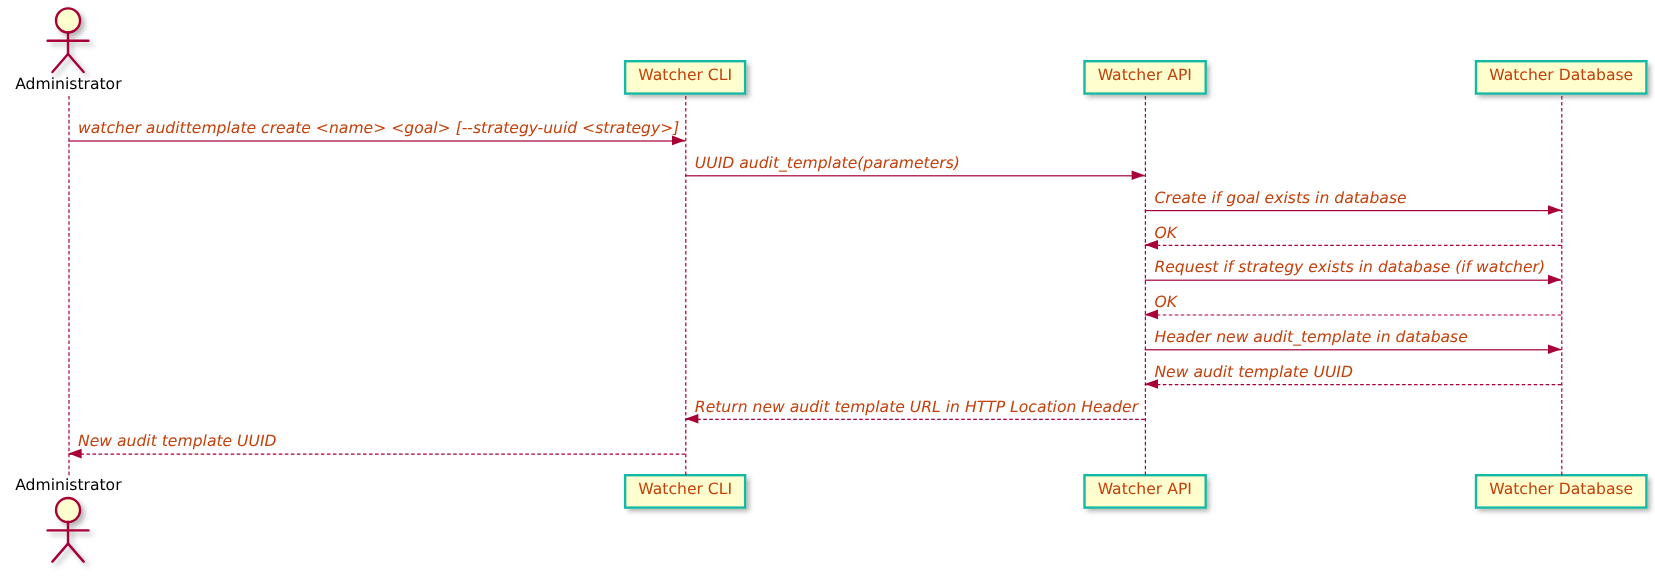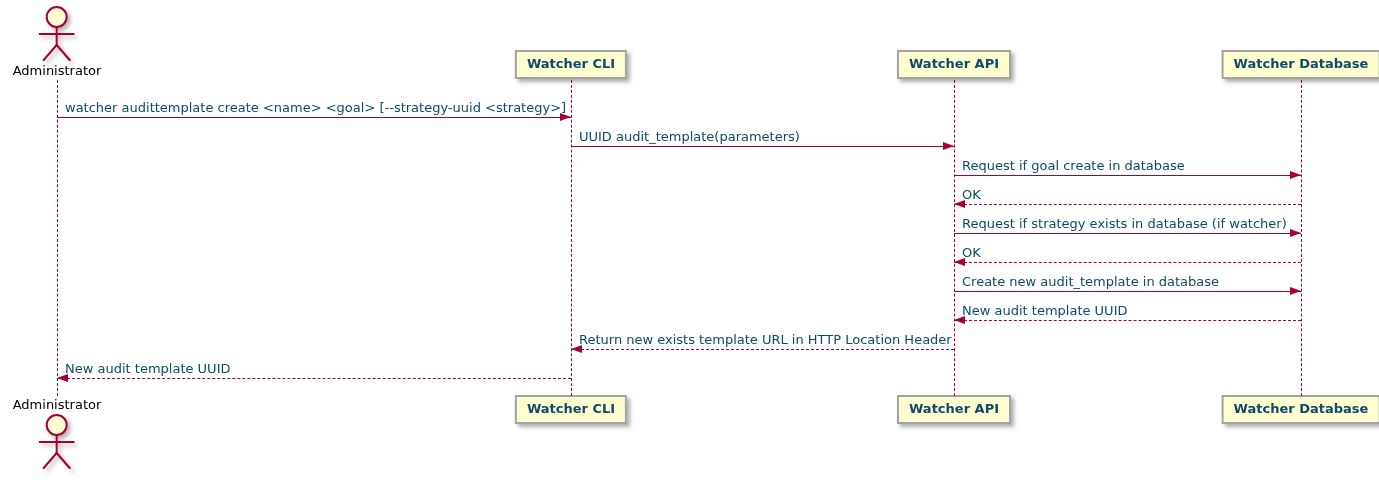--- a/index.html
+++ b/index.html
@@ -13,27 +13,26 @@
     height: 483px;
     background: #ffffff;
     overflow: hidden;
     font-size: 13px;
     color: #000000;
   }
   .participant-box {
     position: absolute;
     transform: translateX(-50%);
     background: #FEFECE;
-    border: 2px solid #a3a3a3;
+    border: 2px solid #14b8a6;
     padding: 4px 10px 5px 10px;
     white-space: nowrap;
     box-shadow: 3px 3px 4px rgba(110,110,110,0.55);
-    color: #0c4a6e;
+    color: #c2410c;
     line-height: 16px;
-    font-weight: bold;
   }
   .actor-wrap {
     position: absolute;
     transform: translateX(-50%);
     text-align: center;
   }
   .actor-label {
     white-space: nowrap;
     color: #000000;
     line-height: 16px;
@@ -60,22 +59,23 @@
     border-bottom: 4px solid transparent;
   }
   .msg-head.left {
     border-right: 11px solid #A80036;
     border-top: 4px solid transparent;
     border-bottom: 4px solid transparent;
   }
   .msg-label {
     position: absolute;
     white-space: nowrap;
-    color: #0c4a6e;
+    color: #c2410c;
     line-height: 15px;
+    font-style: italic;
   }
 </style>
 </head>
 <body>
 
 <div class="diagram">
     <div class="actor-wrap" style="left: 57px; top: 5px;">
       <div class="actor-figure">
         <svg width="46" height="58">
           <circle cx="23" cy="12" r="10" fill="#FEFECE" stroke="#A80036" stroke-width="2"></circle>
@@ -110,35 +110,35 @@
     <div class="participant-box" style="left: 1301px; top: 395px;">Watcher Database</div>
     <div class="lifeline" style="left: 1301px; top: 80px; height: 316px;"></div>
     <div class="msg-line solid" style="left: 57px; top: 117px; width: 514px;"></div>
     <div class="msg-head right" style="top: 113px; left: 560px;"></div>
     <div class="msg-label" style="left: 65px; top: 100px;">watcher audittemplate create &lt;name&gt; &lt;goal&gt; [--strategy-uuid &lt;strategy&gt;]</div>
     <div class="msg-line solid" style="left: 571px; top: 146px; width: 383px;"></div>
     <div class="msg-head right" style="top: 142px; left: 943px;"></div>
     <div class="msg-label" style="left: 579px; top: 129px;">UUID audit_template(parameters)</div>
     <div class="msg-line solid" style="left: 954px; top: 175px; width: 347px;"></div>
     <div class="msg-head right" style="top: 171px; left: 1290px;"></div>
-    <div class="msg-label" style="left: 962px; top: 158px;">Request if goal create in database</div>
+    <div class="msg-label" style="left: 962px; top: 158px;">Create if goal exists in database</div>
     <div class="msg-line dashed" style="left: 954px; top: 204px; width: 347px;"></div>
     <div class="msg-head left" style="top: 200px; left: 954px;"></div>
     <div class="msg-label" style="left: 962px; top: 187px;">OK</div>
     <div class="msg-line solid" style="left: 954px; top: 233px; width: 347px;"></div>
     <div class="msg-head right" style="top: 229px; left: 1290px;"></div>
     <div class="msg-label" style="left: 962px; top: 216px;">Request if strategy exists in database (if watcher)</div>
     <div class="msg-line dashed" style="left: 954px; top: 262px; width: 347px;"></div>
     <div class="msg-head left" style="top: 258px; left: 954px;"></div>
     <div class="msg-label" style="left: 962px; top: 245px;">OK</div>
     <div class="msg-line solid" style="left: 954px; top: 291px; width: 347px;"></div>
     <div class="msg-head right" style="top: 287px; left: 1290px;"></div>
-    <div class="msg-label" style="left: 962px; top: 274px;">Create new audit_template in database</div>
+    <div class="msg-label" style="left: 962px; top: 274px;">Header new audit_template in database</div>
     <div class="msg-line dashed" style="left: 954px; top: 320px; width: 347px;"></div>
     <div class="msg-head left" style="top: 316px; left: 954px;"></div>
     <div class="msg-label" style="left: 962px; top: 303px;">New audit template UUID</div>
     <div class="msg-line dashed" style="left: 571px; top: 349px; width: 383px;"></div>
     <div class="msg-head left" style="top: 345px; left: 571px;"></div>
-    <div class="msg-label" style="left: 579px; top: 332px;">Return new exists template URL in HTTP Location Header</div>
+    <div class="msg-label" style="left: 579px; top: 332px;">Return new audit template URL in HTTP Location Header</div>
     <div class="msg-line dashed" style="left: 57px; top: 378px; width: 514px;"></div>
     <div class="msg-head left" style="top: 374px; left: 57px;"></div>
     <div class="msg-label" style="left: 65px; top: 361px;">New audit template UUID</div>
   </div>
 
 </body></html>

